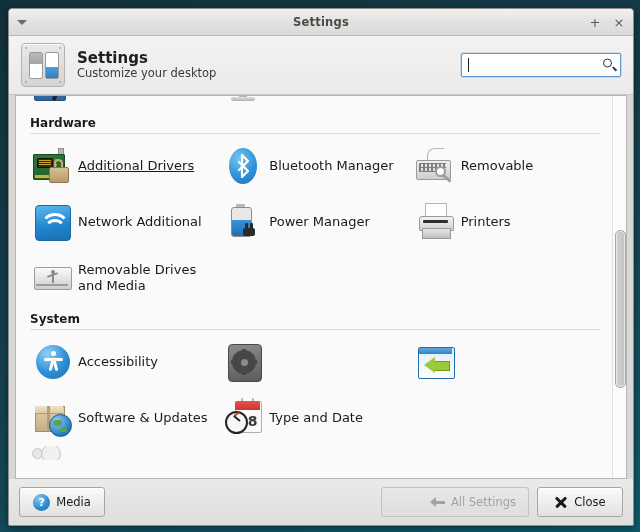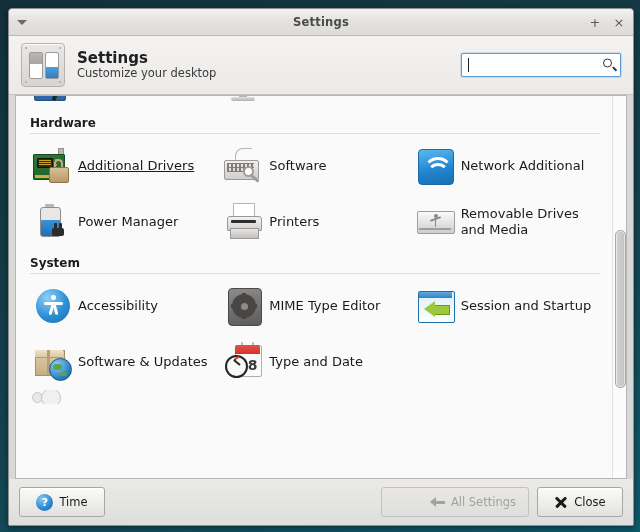--- a/index.html
+++ b/index.html
@@ -383,33 +383,44 @@
             <span class="pin p1"></span>
               <span class="pin p2"></span>
               <span class="pin p3"></span>
             <span class="gold"></span>
               <span class="locks"></span>
               <span class="lockb"></span>
           </div>
           <div class="lbl u">Additional Drivers</div>
         </div>
 
+        <div class="cell">
+          <div class="ico ico-bt">
+            <span class="oval"></span>
+            <span class="glyph">
+              <svg width="13" height="24" viewBox="0 0 13 24">
+                <path d="M5 1 L11 7 L2 16 M5 1 L5 23 L11 17 L2 8" fill="none" stroke="#ffffff" stroke-width="2.2" stroke-linejoin="round" stroke-linecap="round"></path>
+              </svg>
+            </span>
+          </div>
+          <div class="lbl">Bluetooth Manager</div>
+        </div>
 
 
         <div class="cell">
           <div class="ico ico-kb">
             <span class="cord"></span>
               <span class="body"></span>
               <span class="keys"></span>
             <span class="wrench">
                 <span class="ring"></span>
                 <span class="stem"></span>
               </span>
           </div>
-          <div class="lbl">Software</div>
+          <div class="lbl">Removable</div>
         </div>
 
 
         <div class="cell">
           <div class="ico ico-wifi">
             <span class="sq"></span><span class="arc a1"></span><span class="arc a2"></span><span class="a3"></span>
           </div>
           <div class="lbl">Network Additional</div>
         </div>
 
@@ -467,33 +478,31 @@
 
         <div class="cell">
           <div class="ico ico-mime">
             <span class="plate"></span>
             <span class="t t1"></span>
               <span class="t t2"></span>
               <span class="t t3"></span>
               <span class="t t4"></span>
             <span class="gear"></span>
           </div>
-          <div class="lbl">MIME Type Editor</div>
         </div>
 
         <div class="cell">
           <div class="ico ico-ses">
             <span class="win"></span>
               <span class="bar"></span>
             <span class="arw">
                 <span class="sh"></span>
                 <span class="hd"></span>
               </span>
           </div>
-          <div class="lbl">Session and Startup</div>
         </div>
 
 
         <div class="cell">
           <div class="ico ico-sw">
             <span class="box"></span>
               <span class="lid"></span>
               <span class="tape"></span>
               <span class="globe"></span>
           </div>
@@ -525,21 +534,21 @@
     </div>
 
     <div class="sbar">
       <div class="sthumb" id="sthumb" style="top: 35%; height: 41%;"></div>
     </div>
   </div>
 
   <div class="footer">
     <div class="btn">
       <span class="help-ic">?</span>
-      <span>Time</span>
+      <span>Media</span>
     </div>
     <div class="spacer"></div>
     <div class="btn disabled">
       <span class="back-ic">
         <span class="sh"></span>
           <span class="hd"></span>
       </span>
       <span>All Settings</span>
     </div>
     <div class="btn">

